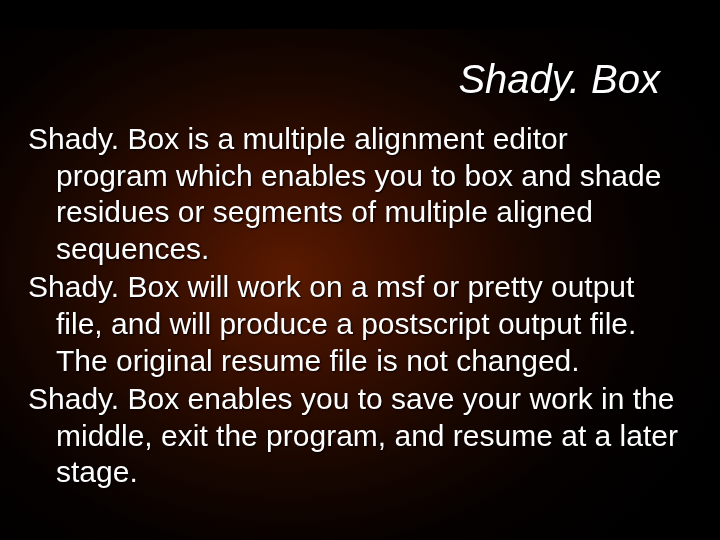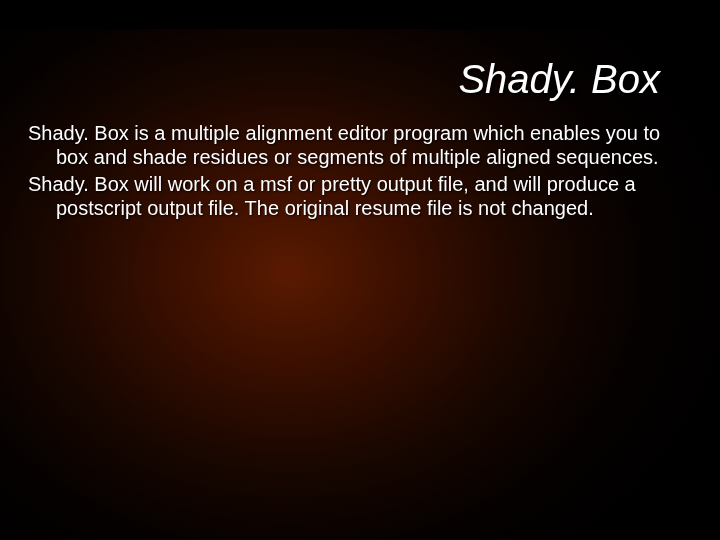--- a/index.html
+++ b/index.html
@@ -34,32 +34,33 @@
     font-size: 40px;
     color: #fff;
     text-shadow: 2px 2px 3px rgba(0,0,0,0.9);
   }
   .body {
     position: absolute;
     top: 92px;
     left: 28px;
     right: 40px;
     color: #fff;
-    font-size: 20px;
+    font-size: 30px;
     line-height: 1.22;
     text-shadow: 1px 1px 2px rgba(0,0,0,0.9);
   }
   .para {
     margin: 0 0 2px 0;
     padding-left: 28px;
     text-indent: -28px;
   }
 </style>
 </head>
 <body>
 
 <div class="slide">
   <div class="title">Shady. Box</div>
   <div class="body">
     <p class="para">Shady. Box is a multiple alignment editor program which enables you to box and shade residues or segments of multiple aligned sequences.</p>
     <p class="para">Shady. Box will work on a msf or pretty output file, and will produce a postscript output file. The original resume file is not changed.</p>
+    <p class="para">Shady. Box enables you to save your work in the middle, exit the program, and resume at a later stage.</p>
   </div>
 </div>
 
 </body></html>

